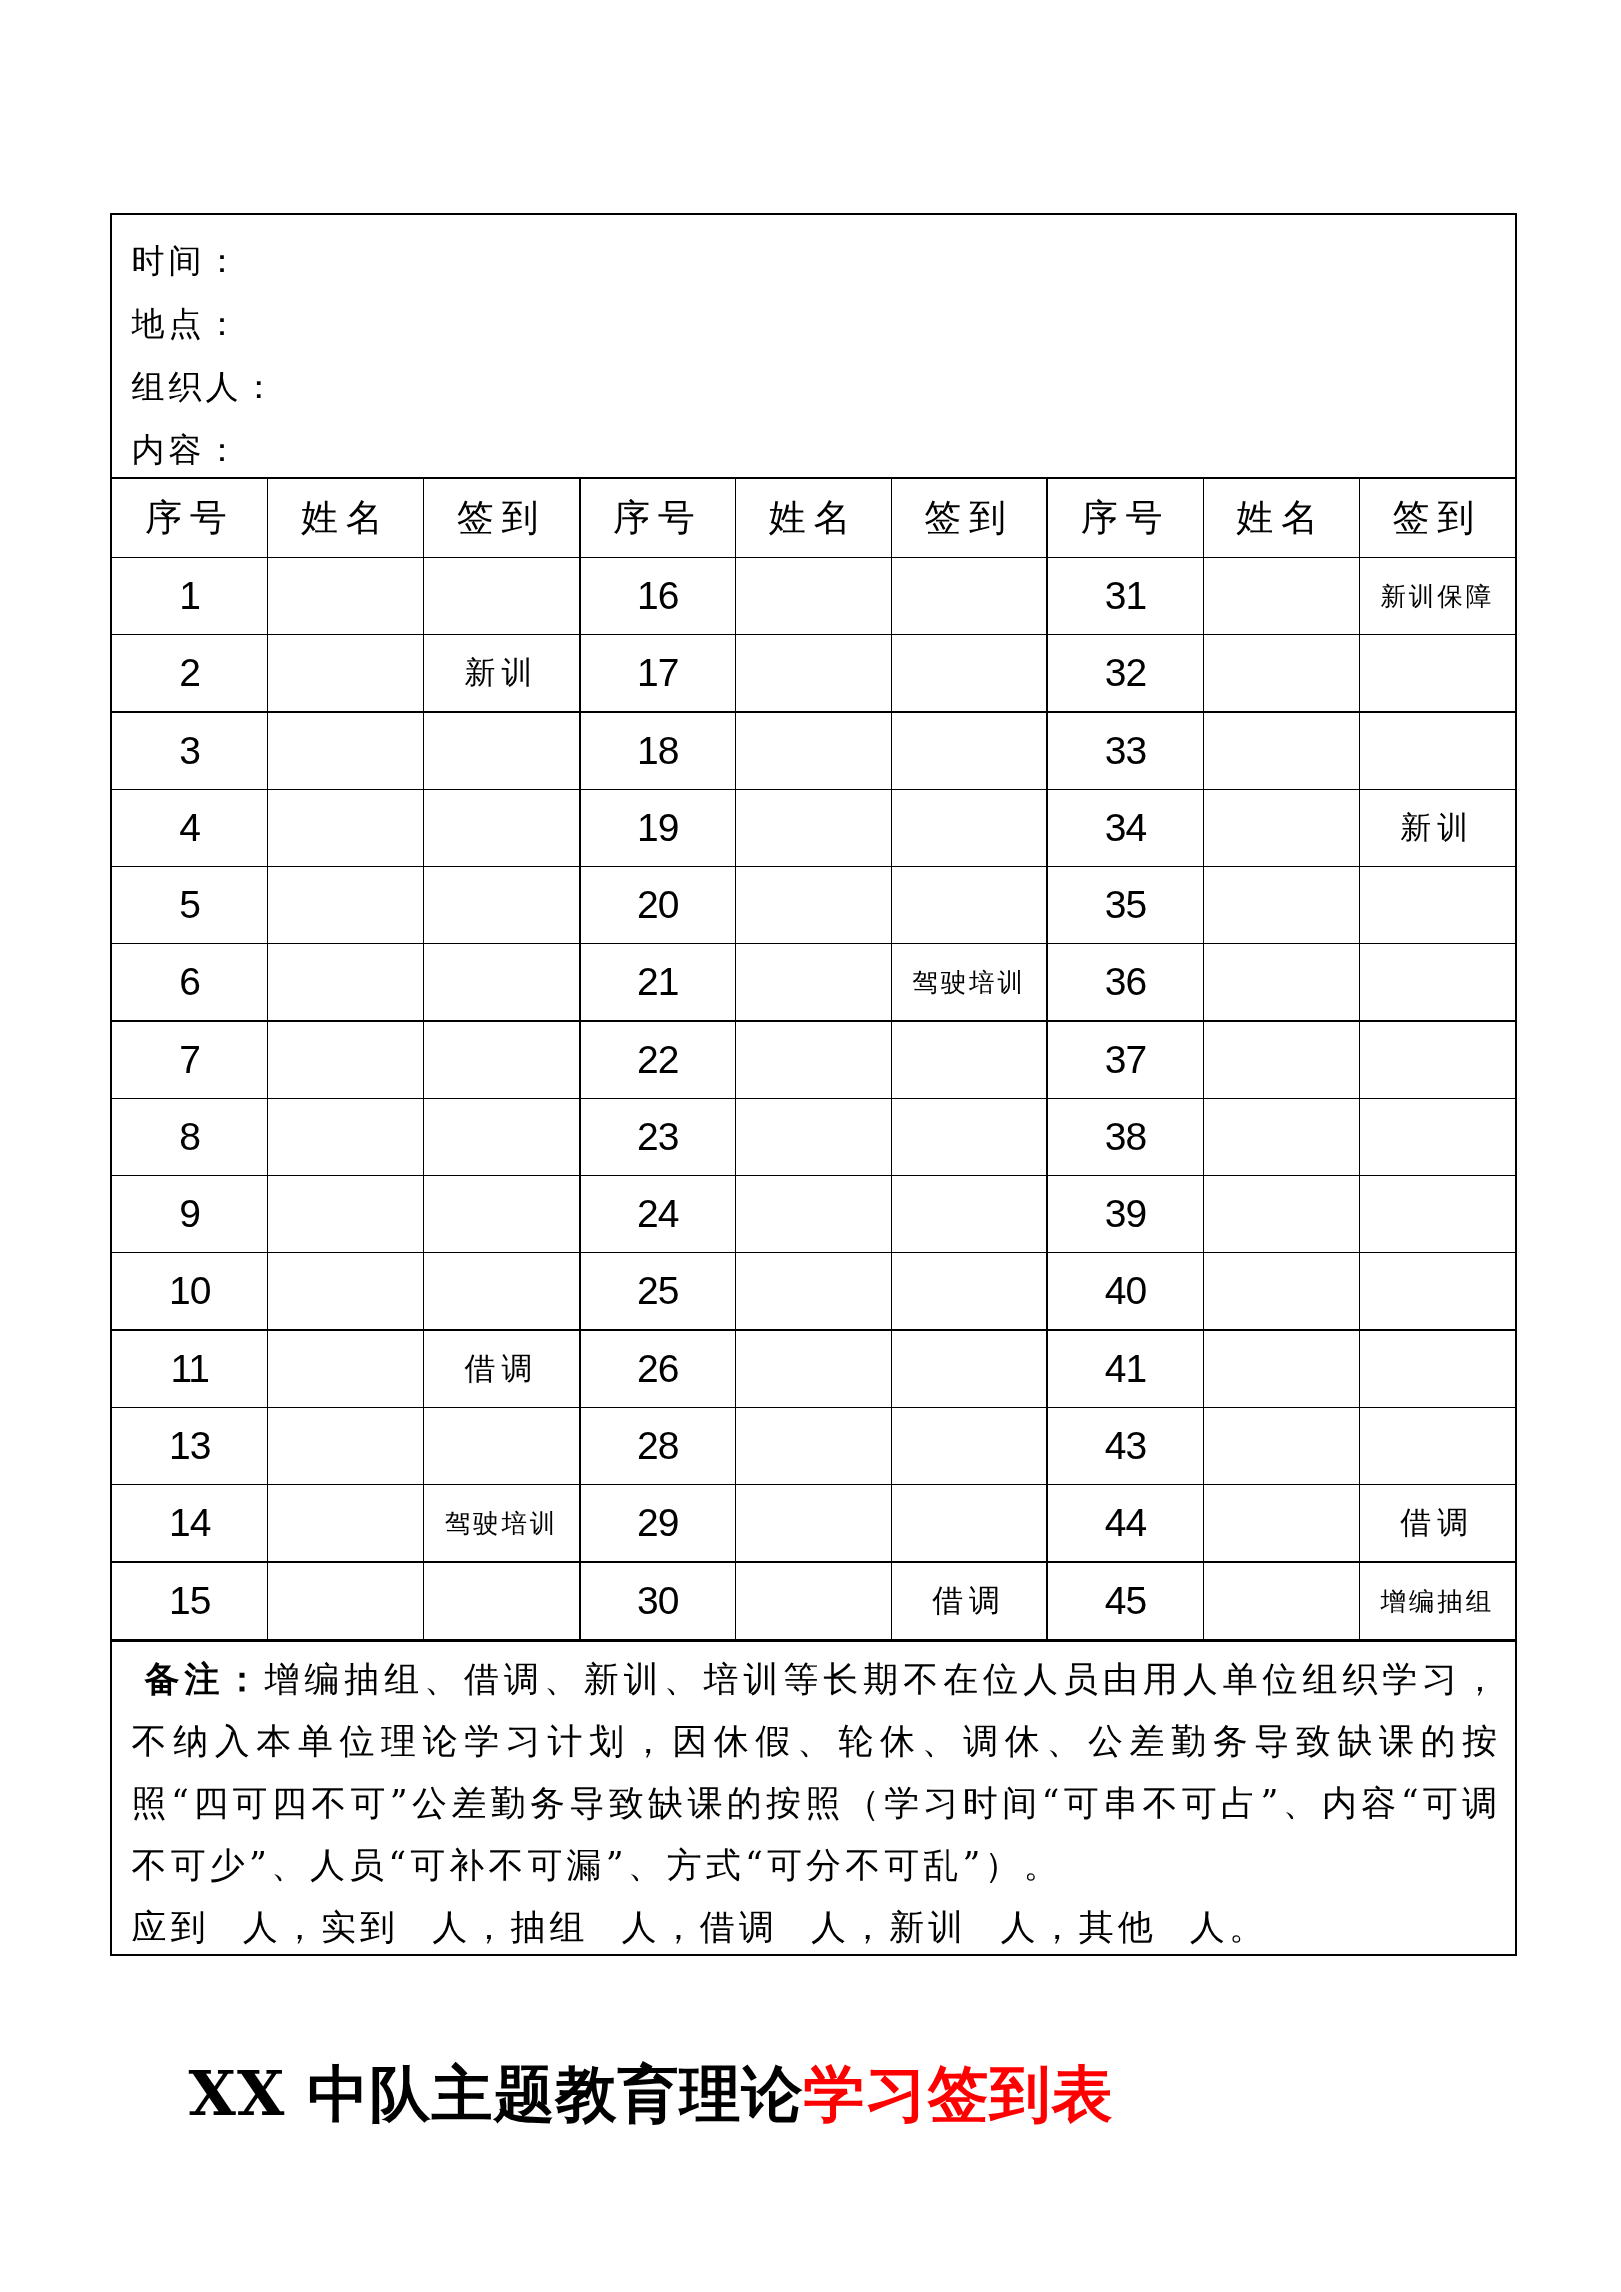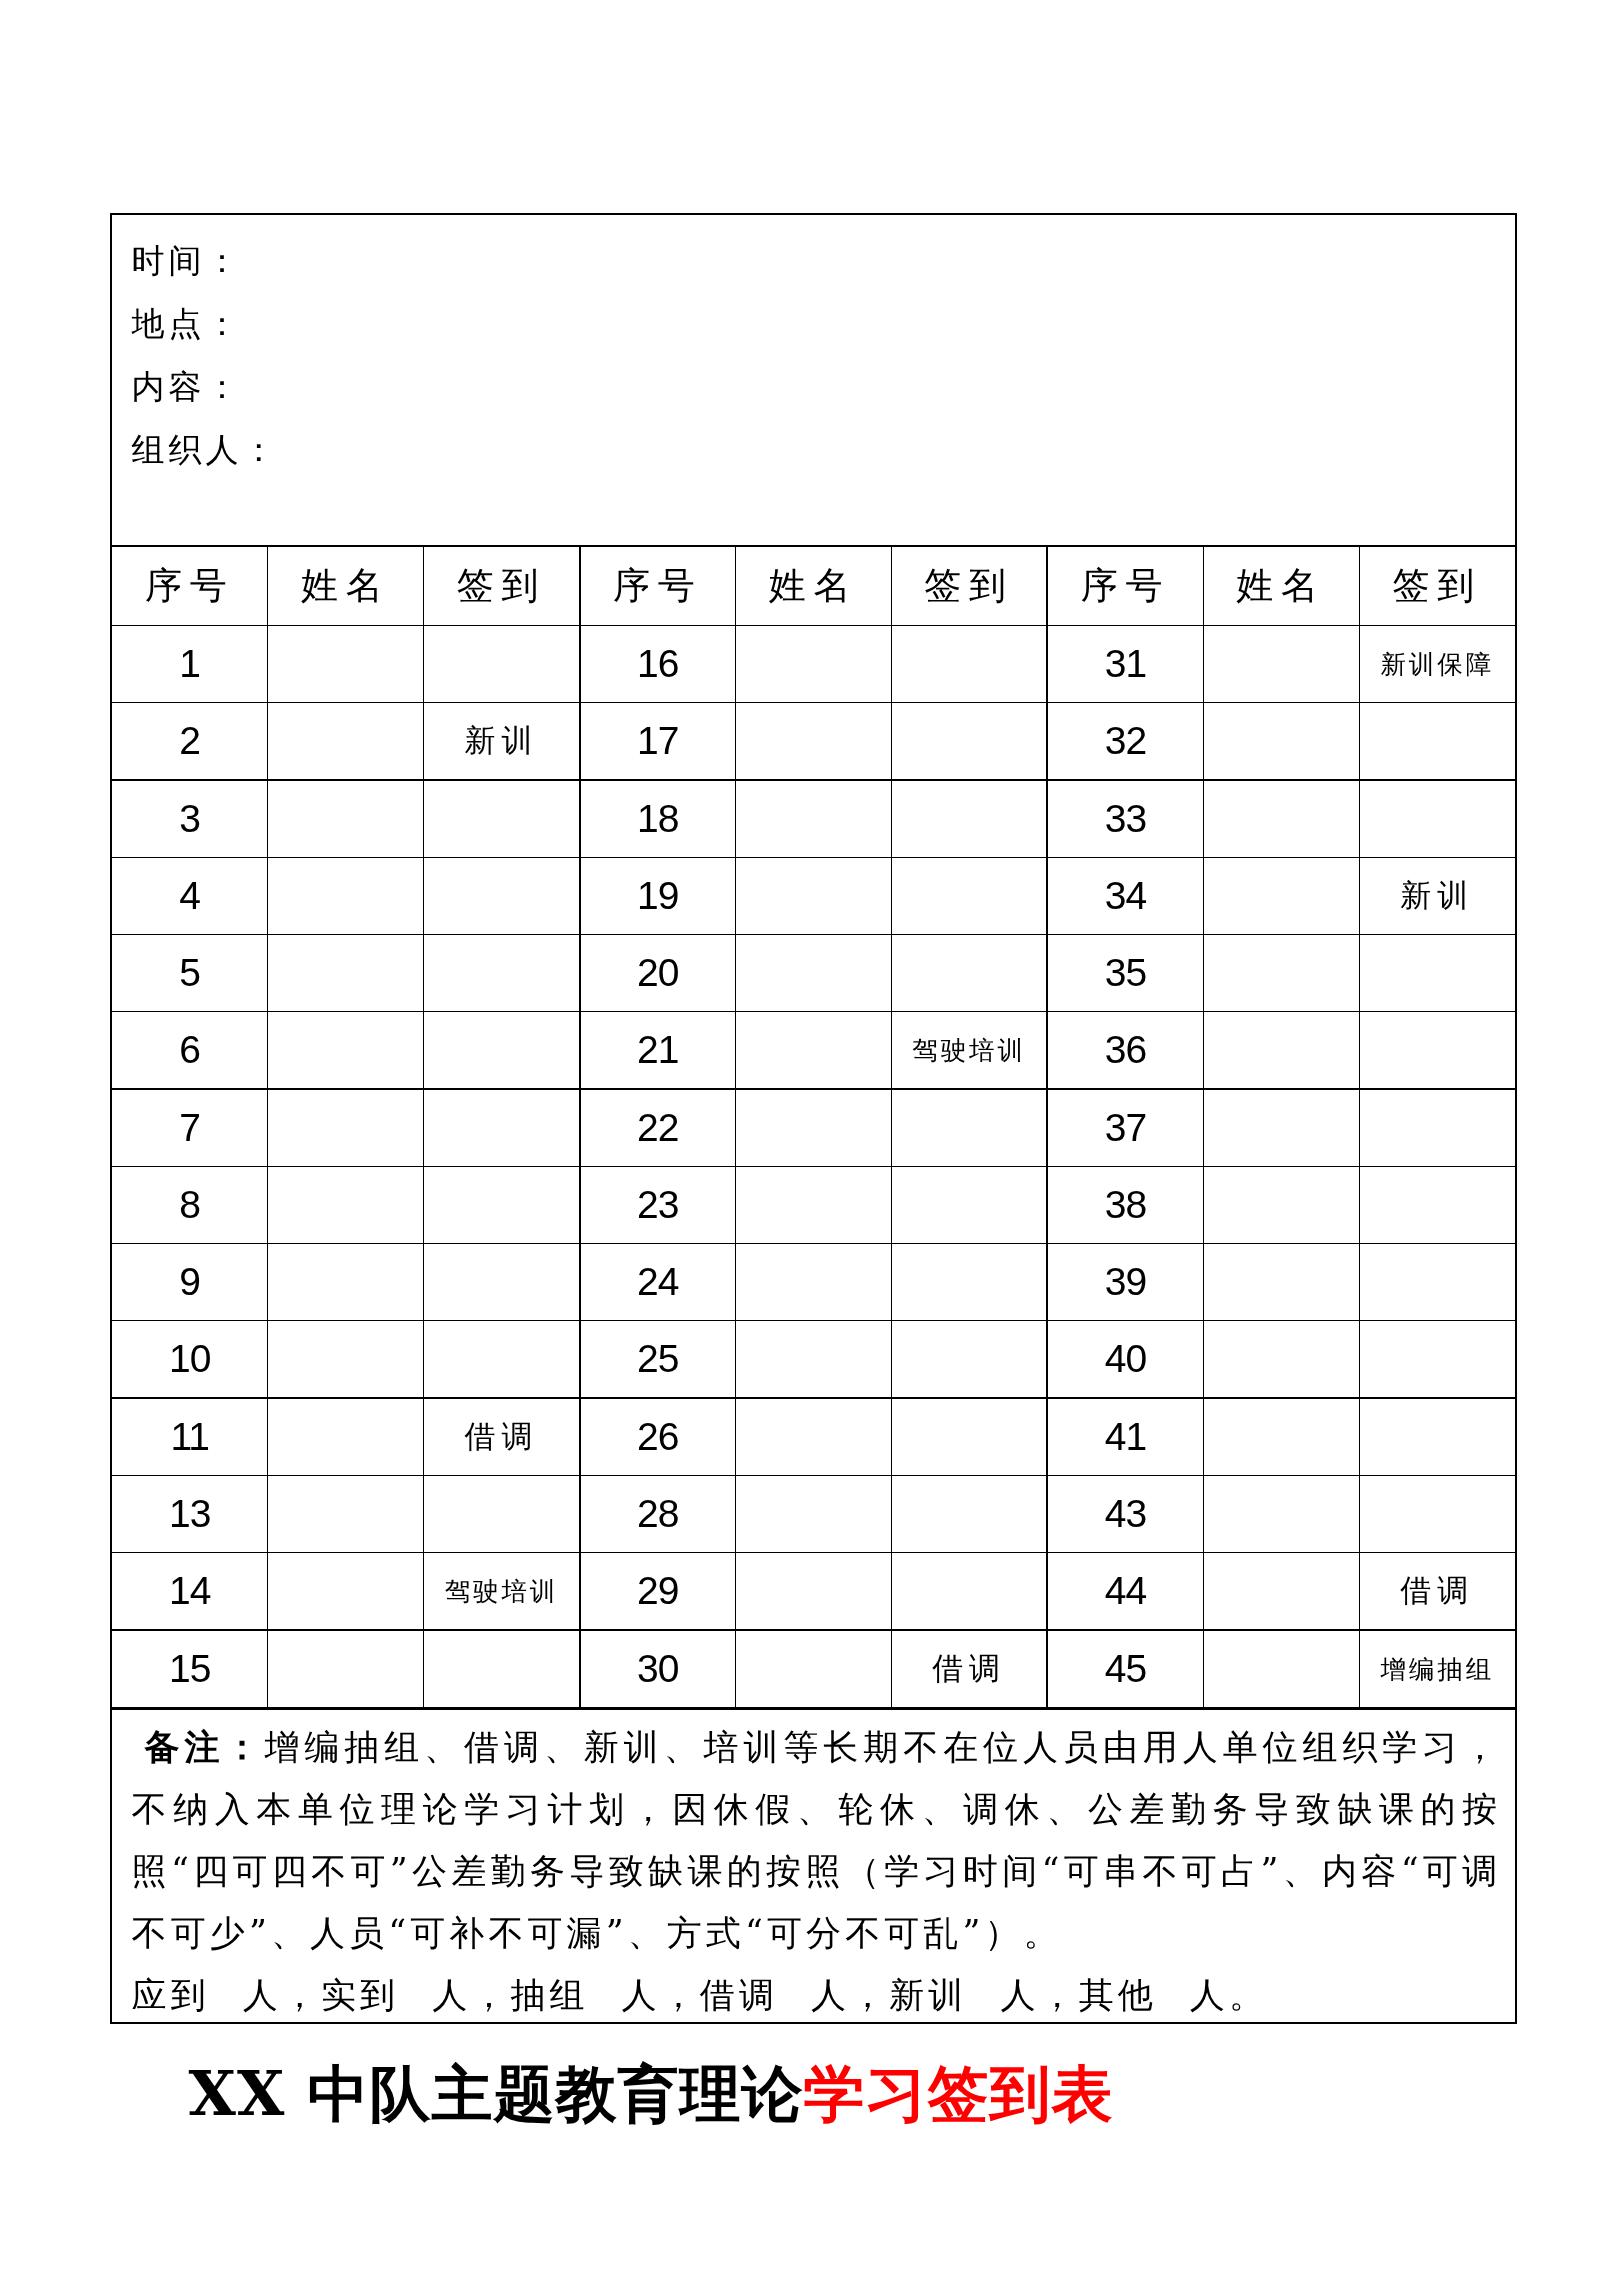--- a/index.html
+++ b/index.html
@@ -6,21 +6,21 @@
     body {
       width: 1621px; height: 2293px; position: relative; overflow: hidden;
       font-family: "DejaVu Serif", "Liberation Serif", serif; color: #000;
     }
     .sheet {
       position: absolute; left: 110px; top: 213px; width: 1407px;
       border: 2px solid #000; box-sizing: border-box;
       border-right-width: 2.9px;
     }
     .info {
-      height: 332px; box-sizing: border-box; padding: 13.7px 0 0 19.6px;
+      height: 264px; box-sizing: border-box; padding: 13.7px 0 0 19.6px;
       border-bottom: 2px solid #000;
     }
     .info-line {
       font-size: 33px; line-height: 43px; height: 63px;
       display: flex; align-items: center; letter-spacing: 3.9px;
       font-family: "DejaVu Serif", serif;
     }
     table.grid {
       width: 100%; border-collapse: collapse; table-layout: fixed; padding-left: 41px;
     }
@@ -60,22 +60,22 @@
     .title .black { color: #000000; }
     .title .red { color: #ff0000; }
   </style>
 </head>
 <body>
 
 <div class="sheet">
   <div class="info">
     <div class="info-line">时间：</div>
     <div class="info-line">地点：</div>
+    <div class="info-line">组织人：</div>
     <div class="info-line">内容：</div>
-    <div class="info-line">组织人：</div>
   </div>
 
   <table class="grid">
     <thead>
       <tr>
         <th>序号</th>
         <th>姓名</th>
         <th>签到</th>
         <th class="grp">序号</th>
         <th>姓名</th>

